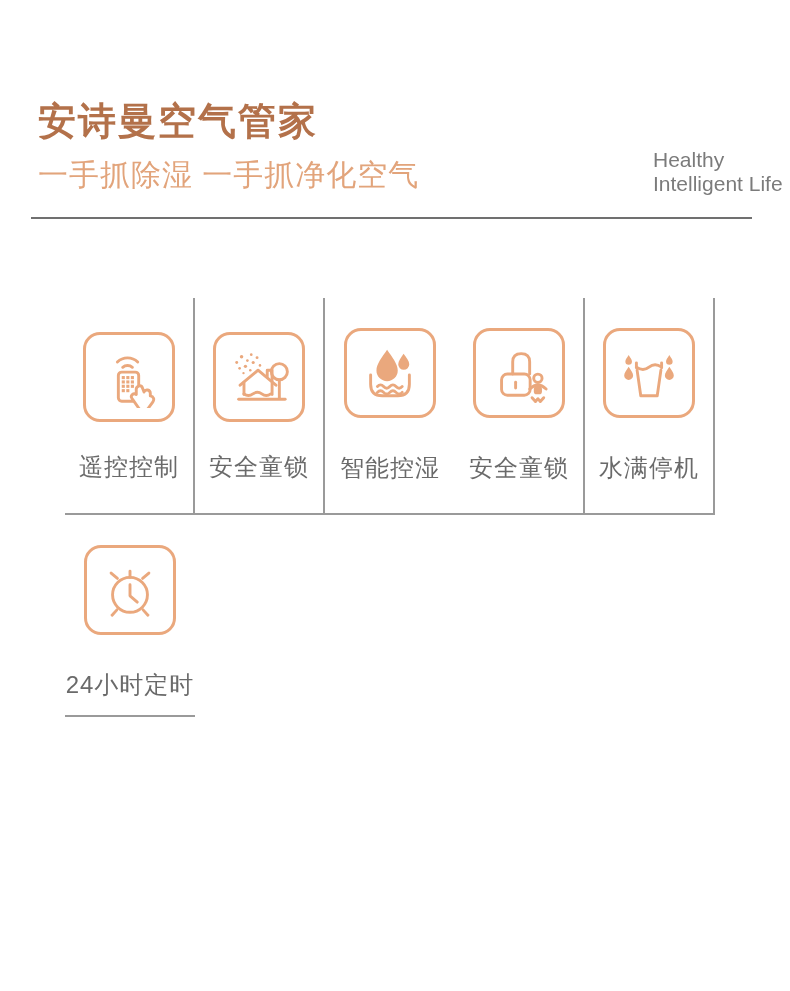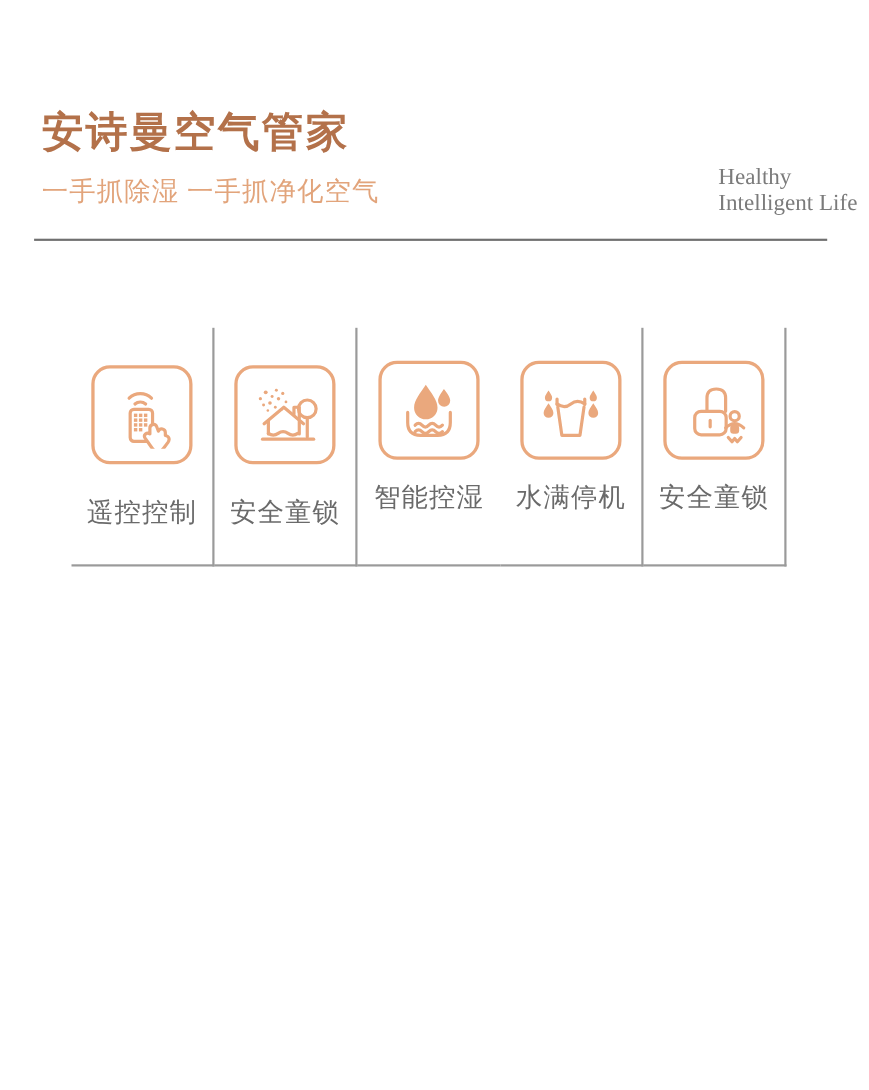--- a/index.html
+++ b/index.html
@@ -7,46 +7,46 @@
     --subtitle-text:#e2a47b;
     --tagline-text:#7b7b7b;
     --icon-stroke:#eaa87d;
     --label-text:#6a6a6a;
     --divider-strong:#707070;
     --divider-light:#9a9a9a;
     --page-bg:#ffffff;
   }
   html,body{margin:0;padding:0;background:#fff;}
   body{font-family:"Liberation Sans","DejaVu Sans",sans-serif;}
-  .page{position:relative;width:790px;height:991px;background:var(--page-bg);overflow:hidden;font-family:Liberation Serif, serif;}
+  .page{position:relative;width:790px;height:991px;background:var(--page-bg);overflow:hidden;}
 
   
   .header{position:absolute;left:0;top:0;width:790px;}
   .title{position:absolute;left:38px;top:100px;margin:0;font-size:38px;line-height:42px;
          font-weight:700;color:var(--title-text);letter-spacing:2px;white-space:nowrap;}
-  .subtitle{position:absolute;left:38px;top:158px;font-size:24px;line-height:34px;
+  .subtitle{position:absolute;left:38px;top:158px;font-size:30px;line-height:34px;
             font-weight:500;color:var(--subtitle-text);letter-spacing:1px;white-space:nowrap;}
   .tagline{position:absolute;left:653px;top:148px;font-size:21px;line-height:24px;
            color:var(--tagline-text);}
   .top-divider{position:absolute;left:31px;top:217px;width:721px;height:0;
                border-top:2px solid var(--divider-strong);}
 
   
   .grid{position:absolute;left:65px;top:298px;width:650px;display:grid;
         grid-template-columns:repeat(5,1fr);grid-template-rows:217px 202px 188px;}
   .cell{display:flex;flex-direction:column;align-items:center;box-sizing:border-box;
         padding-top:30px;}
   .cell.r1{padding-top:34px;}
   .cell:not(:nth-child(3n)){border-right:2px solid var(--divider-light);}
   .cell:nth-child(-n+6){border-bottom:2px solid var(--divider-light);}
 
   .icon-frame{width:86px;height:84px;border:3px solid var(--icon-stroke);border-radius:17px;
               display:flex;align-items:center;justify-content:center;flex:none;background:#fff;}
   .icon-frame svg{display:block;}
-  .feat-label{margin-top:20px;font-size:24px;line-height:30px;color:var(--label-text);
+  .feat-label{margin-top:35px;font-size:24px;line-height:30px;color:var(--label-text);
               letter-spacing:1px;white-space:nowrap;}
   .r1 .feat-label{margin-top:30px;}
 
   svg .st{fill:none;stroke:var(--icon-stroke);stroke-width:3;stroke-linecap:round;stroke-linejoin:round;}
   svg .fl{fill:var(--icon-stroke);stroke:none;}
 </style>
 </head>
 <body>
 
 <div class="page">
@@ -132,45 +132,59 @@
         </svg>
       </div>
       <div class="feat-label">智能控湿</div>
     </div>
 
 
 
     <div class="cell">
       <div class="icon-frame">
         <svg width="62" height="62" viewBox="0 0 64 64">
+          <path class="st" stroke-width="3.2" d="M25.5,33 V20.5 q0,-8.5 8.75,-8.5 q8.75,0 8.75,8.5 V33"></path>
+          <rect class="st" stroke-width="3.2" x="14" y="33" width="29.5" height="22" rx="6"></rect>
+          <path class="st" d="M28.5,41.5 V47.5"></path>
+          <circle class="st" stroke-width="2.8" cx="51.5" cy="37.5" r="4.3"></circle>
+          <path class="st" stroke-width="2.8" d="M43,48.5 q8.5,-8 17,0"></path>
+          <rect class="fl" x="47.3" y="45.5" width="8.4" height="8.5" rx="3"></rect>
+          <path class="st" stroke-width="2.6" d="M45.5,57.5 l3.5,4 2.5,-3 2.5,3 3.5,-4"></path>
+        </svg>
+      </div>
+      <div class="feat-label">安全童锁</div>
+    </div>
+
+    <div class="cell">
+      <div class="icon-frame">
+        <svg width="62" height="62" viewBox="0 0 64 64">
           <path class="st" d="M19,26 c4.5,3.2 9,3.2 13,0 c4,-3.2 8.5,-3.2 13,0"></path>
           <path class="st" d="M19,26.5 V21.5"></path>
           <path class="st" d="M45,26.5 V21.5"></path>
           <path class="st" d="M19.7,29 L23.5,55.5 H40.5 L44.3,29"></path>
           <g class="fl">
             <path d="M11,13.5 c-1.7,2.8 -3.4,4.8 -3.4,6.7 a3.4,3.4 0 0 0 6.8,0 c0,-1.9 -1.7,-3.9 -3.4,-6.7 z"></path>
             <path d="M11,25.5 c-2.3,3.8 -4.6,6.4 -4.6,9 a4.6,4.6 0 0 0 9.2,0 c0,-2.6 -2.3,-5.2 -4.6,-9 z"></path>
             <path d="M53,13.5 c-1.7,2.8 -3.4,4.8 -3.4,6.7 a3.4,3.4 0 0 0 6.8,0 c0,-1.9 -1.7,-3.9 -3.4,-6.7 z"></path>
             <path d="M53,25.5 c-2.3,3.8 -4.6,6.4 -4.6,9 a4.6,4.6 0 0 0 9.2,0 c0,-2.6 -2.3,-5.2 -4.6,-9 z"></path>
           </g>
         </svg>
       </div>
       <div class="feat-label">水满停机</div>
     </div>
 
     <div class="cell">
       <div class="icon-frame">
         <svg width="62" height="62" viewBox="0 0 64 64">
-          <path class="st" stroke-width="3.2" d="M25.5,33 V20.5 q0,-8.5 8.75,-8.5 q8.75,0 8.75,8.5 V33"></path>
-          <rect class="st" stroke-width="3.2" x="14" y="33" width="29.5" height="22" rx="6"></rect>
-          <path class="st" d="M28.5,41.5 V47.5"></path>
-          <circle class="st" stroke-width="2.8" cx="51.5" cy="37.5" r="4.3"></circle>
-          <path class="st" stroke-width="2.8" d="M43,48.5 q8.5,-8 17,0"></path>
-          <rect class="fl" x="47.3" y="45.5" width="8.4" height="8.5" rx="3"></rect>
-          <path class="st" stroke-width="2.6" d="M45.5,57.5 l3.5,4 2.5,-3 2.5,3 3.5,-4"></path>
+          <circle class="st" stroke-width="3.2" cx="32" cy="37" r="18"></circle>
+          <path class="st" stroke-width="4" d="M32,19 V12.5"></path>
+          <path class="st" stroke-width="4.2" d="M12.5,14.5 L19,20"></path>
+          <path class="st" stroke-width="4.2" d="M51.5,14.5 L45,20"></path>
+          <path class="st" d="M32,26.5 V38 L39.5,44.5"></path>
+          <path class="st" stroke-width="4" d="M18.5,52.5 L13.5,58"></path>
+          <path class="st" stroke-width="4" d="M45.5,52.5 L50.5,58"></path>
         </svg>
       </div>
-      <div class="feat-label">安全童锁</div>
+      <div class="feat-label">24小时定时</div>
     </div>
-
 
   </div>
 </div>
 
 </body></html>

